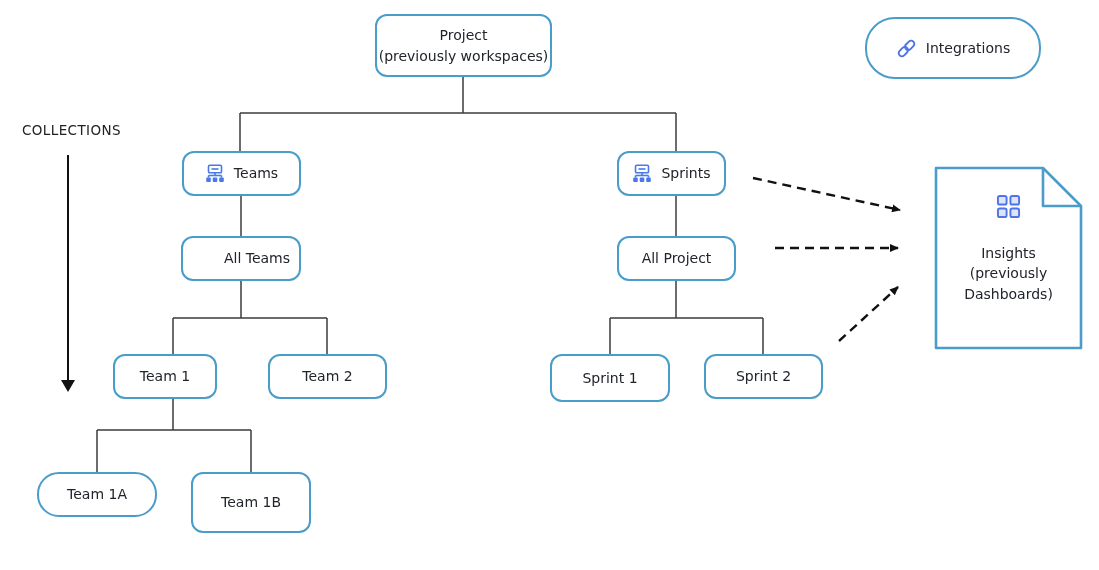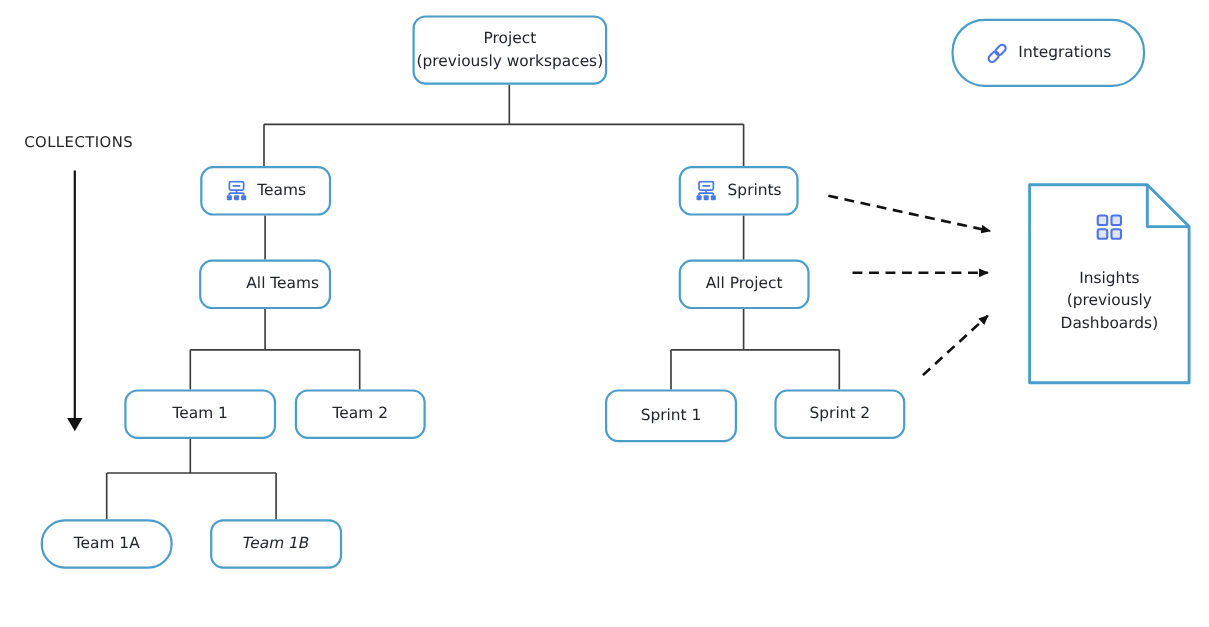--- a/index.html
+++ b/index.html
@@ -33,26 +33,26 @@
     line-height:1.45;
     gap:9px;
   }
   .node .stack{display:flex;flex-direction:column;align-items:center;text-align:center;}
   .box-project{left:375px;top:14px;width:177px;height:63px;}
   .box-integrations{left:865px;top:17px;width:176px;height:62px;border-radius:30px;}
   .box-teams{left:182px;top:151px;width:119px;height:45px;}
   .box-sprints{left:617px;top:151px;width:109px;height:45px;}
   .box-all-teams{left:181px;top:236px;width:120px;height:45px;padding-left:32px;}
   .box-all-sprints{left:617px;top:236px;width:119px;height:45px;}
-  .box-team-1{left:113px;top:354px;width:138px;height:45px;align-items:center;}
+  .box-team-1{left:113px;top:354px;width:104px;height:45px;align-items:center;}
   .box-team-2{left:268px;top:354px;width:119px;height:45px;}
   .box-sprint-1{left:550px;top:354px;width:120px;height:48px;}
   .box-sprint-2{left:704px;top:354px;width:119px;height:45px;}
   .box-team-1a{left:37px;top:472px;width:120px;height:45px;border-radius:22px;}
-  .box-team-1b{left:191px;top:472px;width:120px;height:45px;font-style:italic;}
+  .box-team-1b{left:191px;top:472px;width:120px;height:61px;}
   .collections-label{
     position:absolute;left:22px;top:122px;
     font-size:13.5px;letter-spacing:0.4px;color:#222;text-align:right;
   }
   .insights-content{
     position:absolute;left:936px;top:168px;width:145px;height:132px;
     display:flex;flex-direction:column;align-items:center;
     padding-top:30px;box-sizing:border-box;gap:24px;justify-content:center;
   }
   .insights-text{width:112px;text-align:center;font-size:14px;line-height:1.45;}

